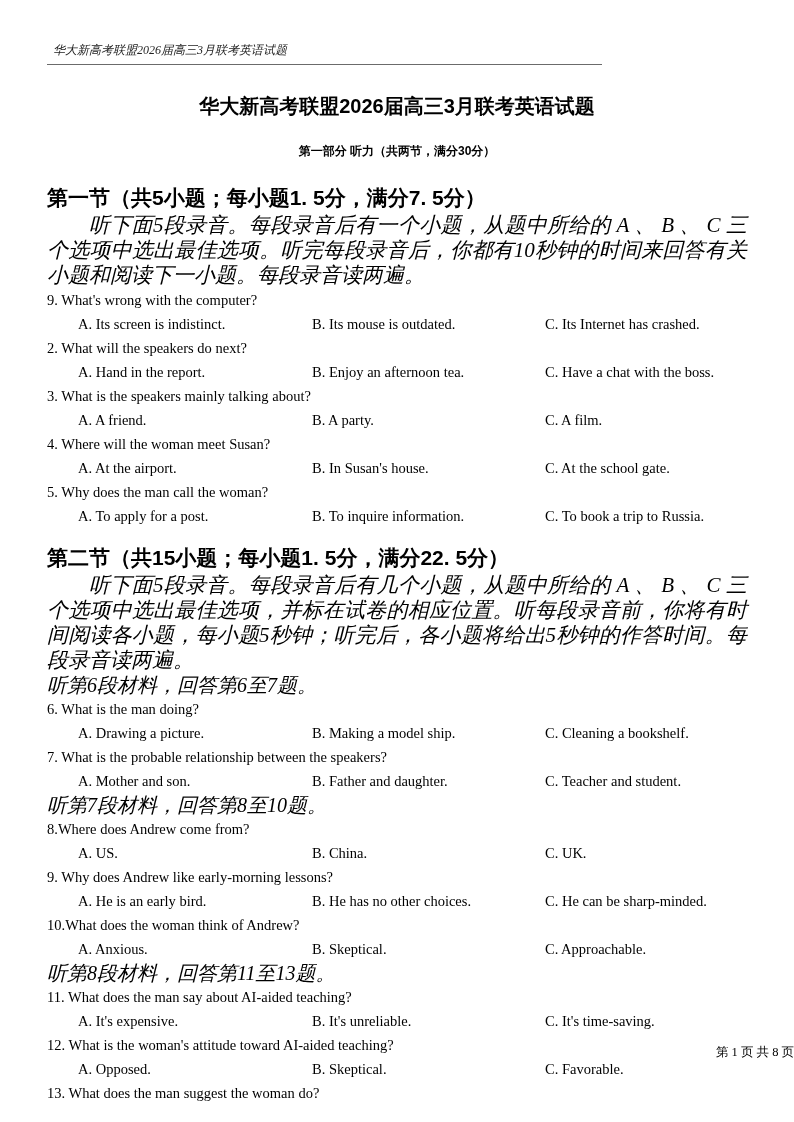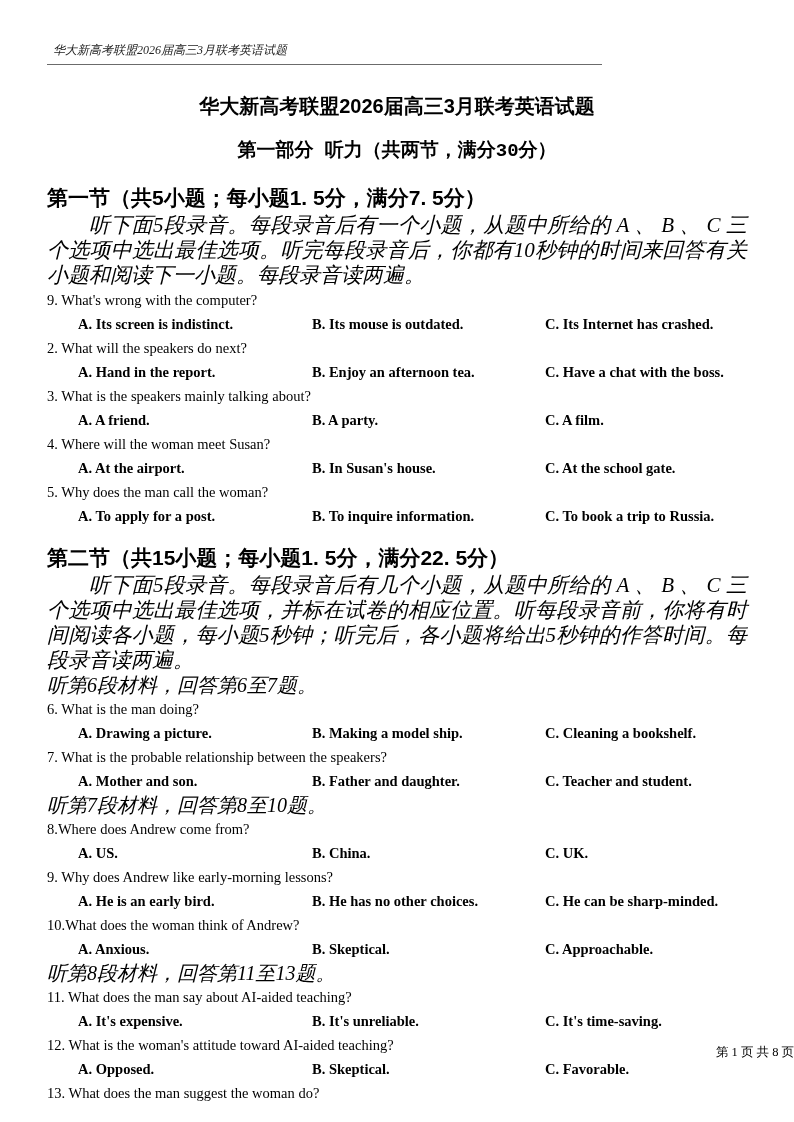--- a/index.html
+++ b/index.html
@@ -36,23 +36,23 @@
     text-align: center;
     font-family: "Liberation Sans", "DejaVu Sans", sans-serif;
     font-weight: 800;
     font-size: 20px;
     line-height: 26px;
     color: #000;
   }
   .part-heading {
     margin: 21px 0 0 0;
     text-align: center;
-    font-family: Liberation Mono, monospace;
+    font-family: Liberation Sans, sans-serif;
     font-weight: 800;
-    font-size: 19px;
+    font-size: 12px;
     line-height: 22px;
     color: #000;
   }
   .section-heading {
     margin: 25px 0 0 0;
     font-family: "Liberation Sans", "DejaVu Sans", sans-serif;
     font-weight: 800;
     font-size: 21px;
     line-height: 22px;
     color: #000;
@@ -83,21 +83,21 @@
     white-space: nowrap;
   }
   .options {
     display: grid;
     grid-template-columns: 234px 233px 1fr;
     margin-left: 31px;
     font-size: 14.5px;
     line-height: 24px;
     color: #000;
   }
-  .option { white-space: nowrap; font-weight: bold; }
+  .option { white-space: nowrap; }
   .page-footer {
     position: absolute;
     top: 1042px;
     left: 4px;
     right: 0;
     text-align: right;
     font-size: 12.5px;
     line-height: 20px;
     color: #000;
     font-family: Liberation Serif, serif;

